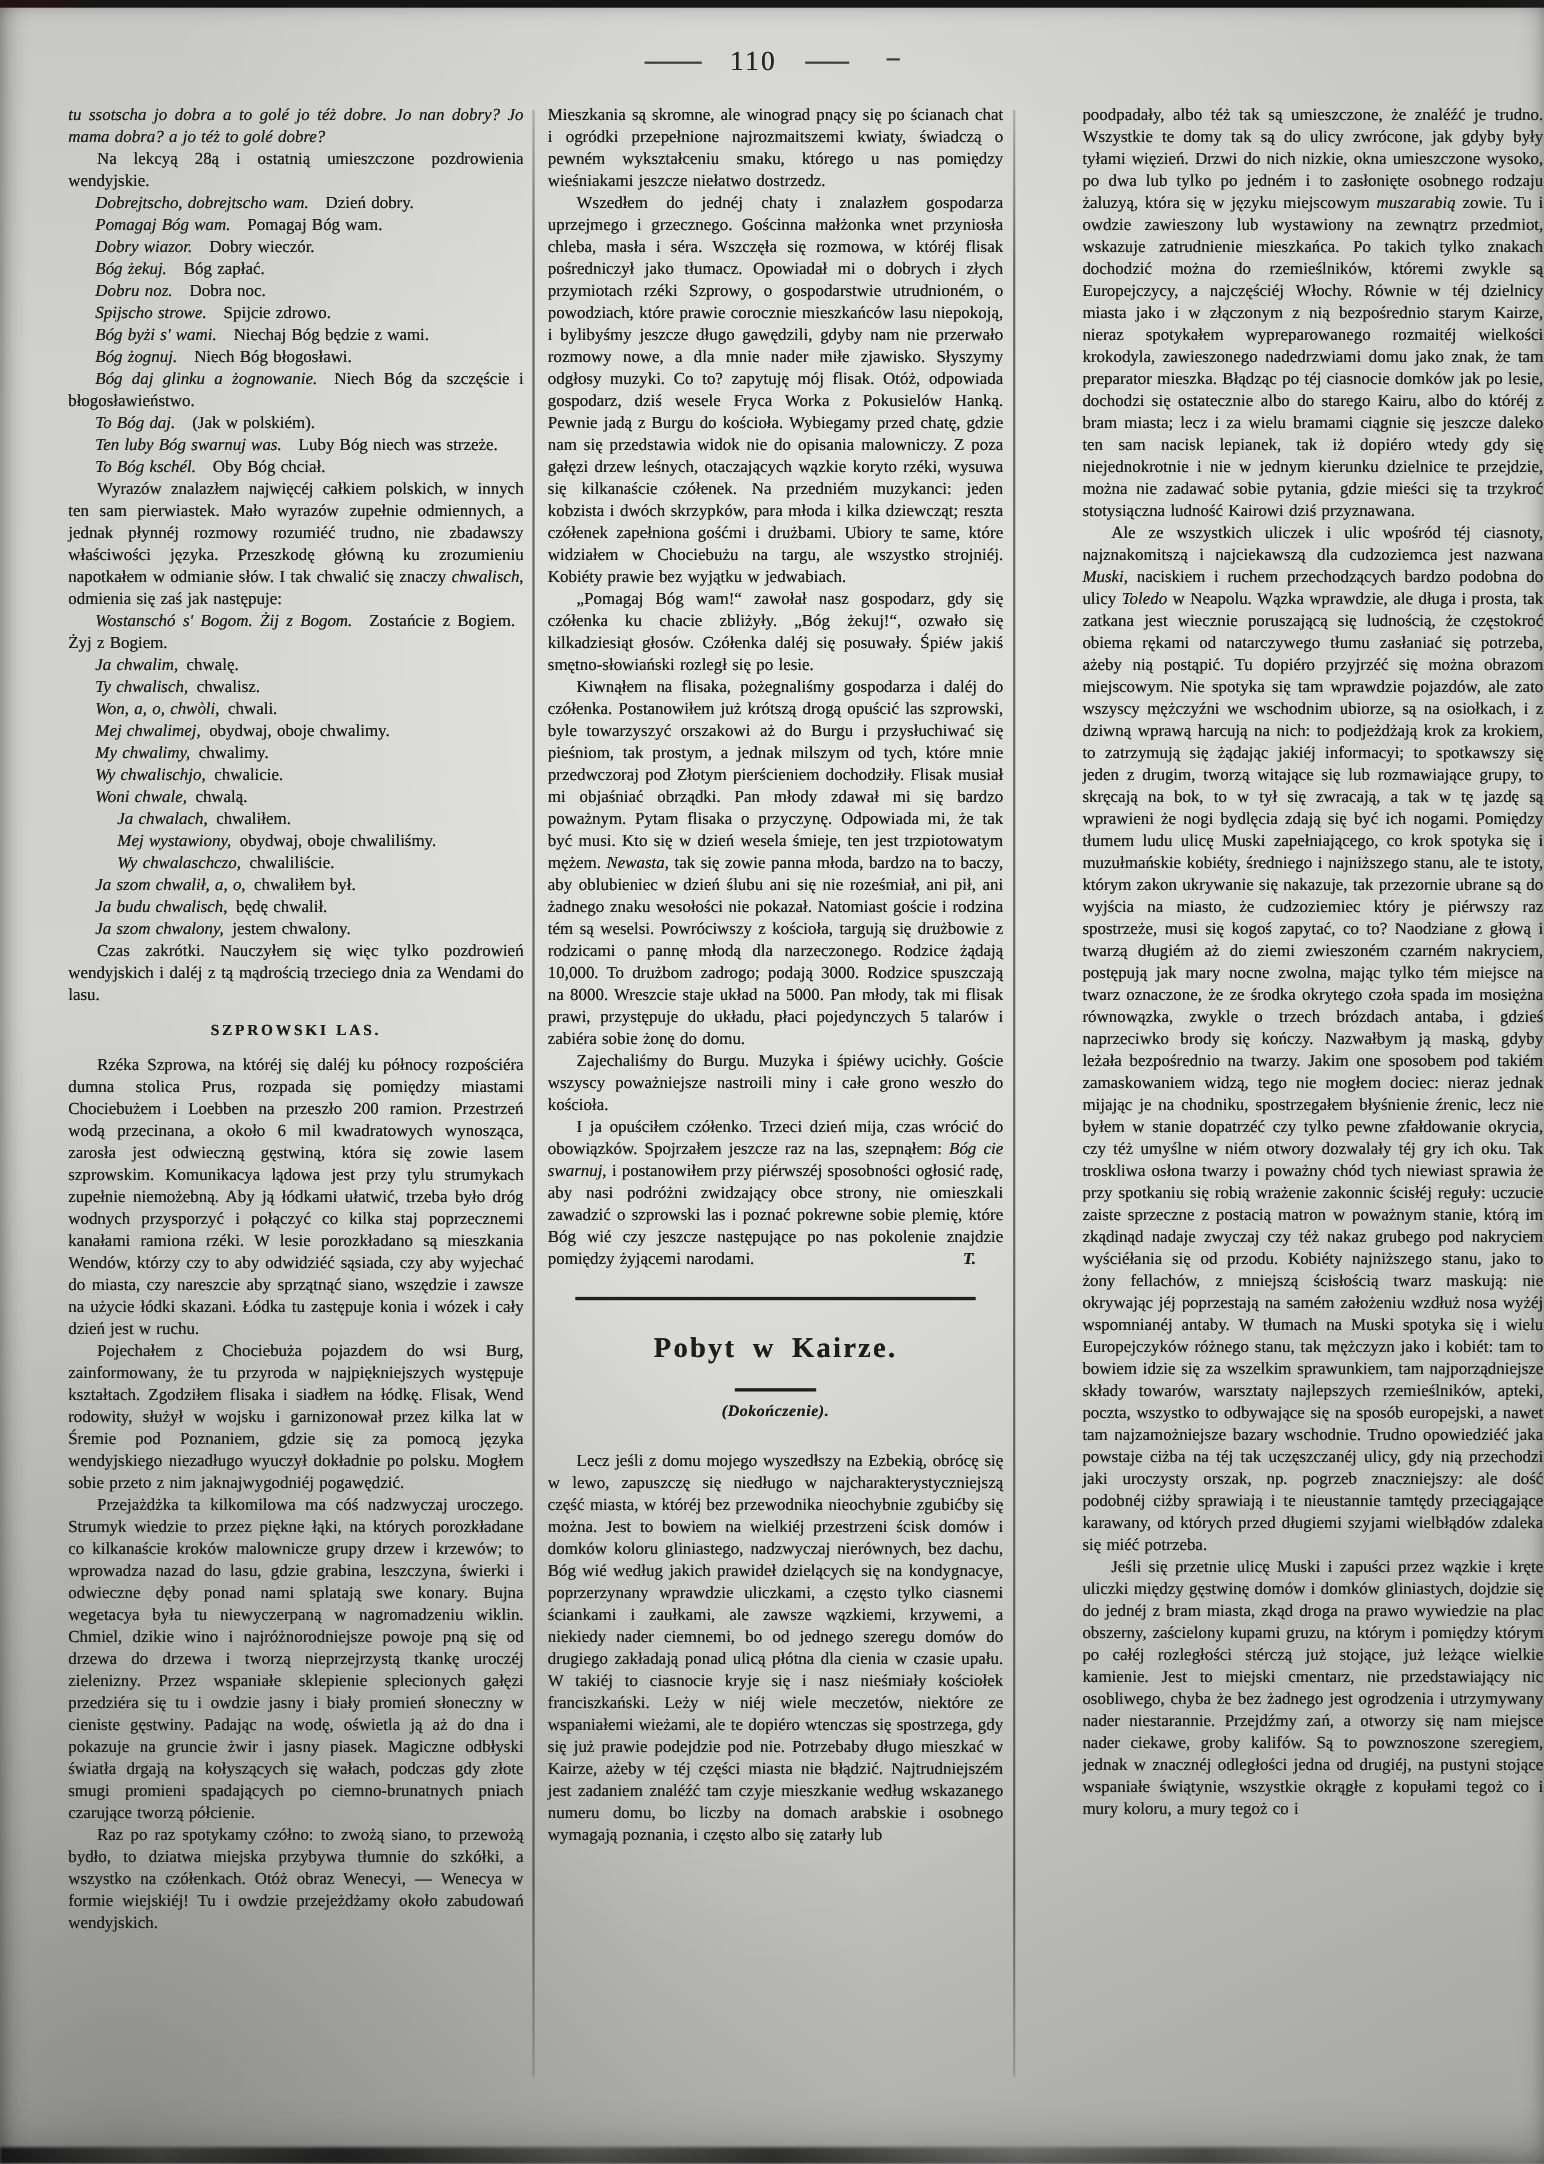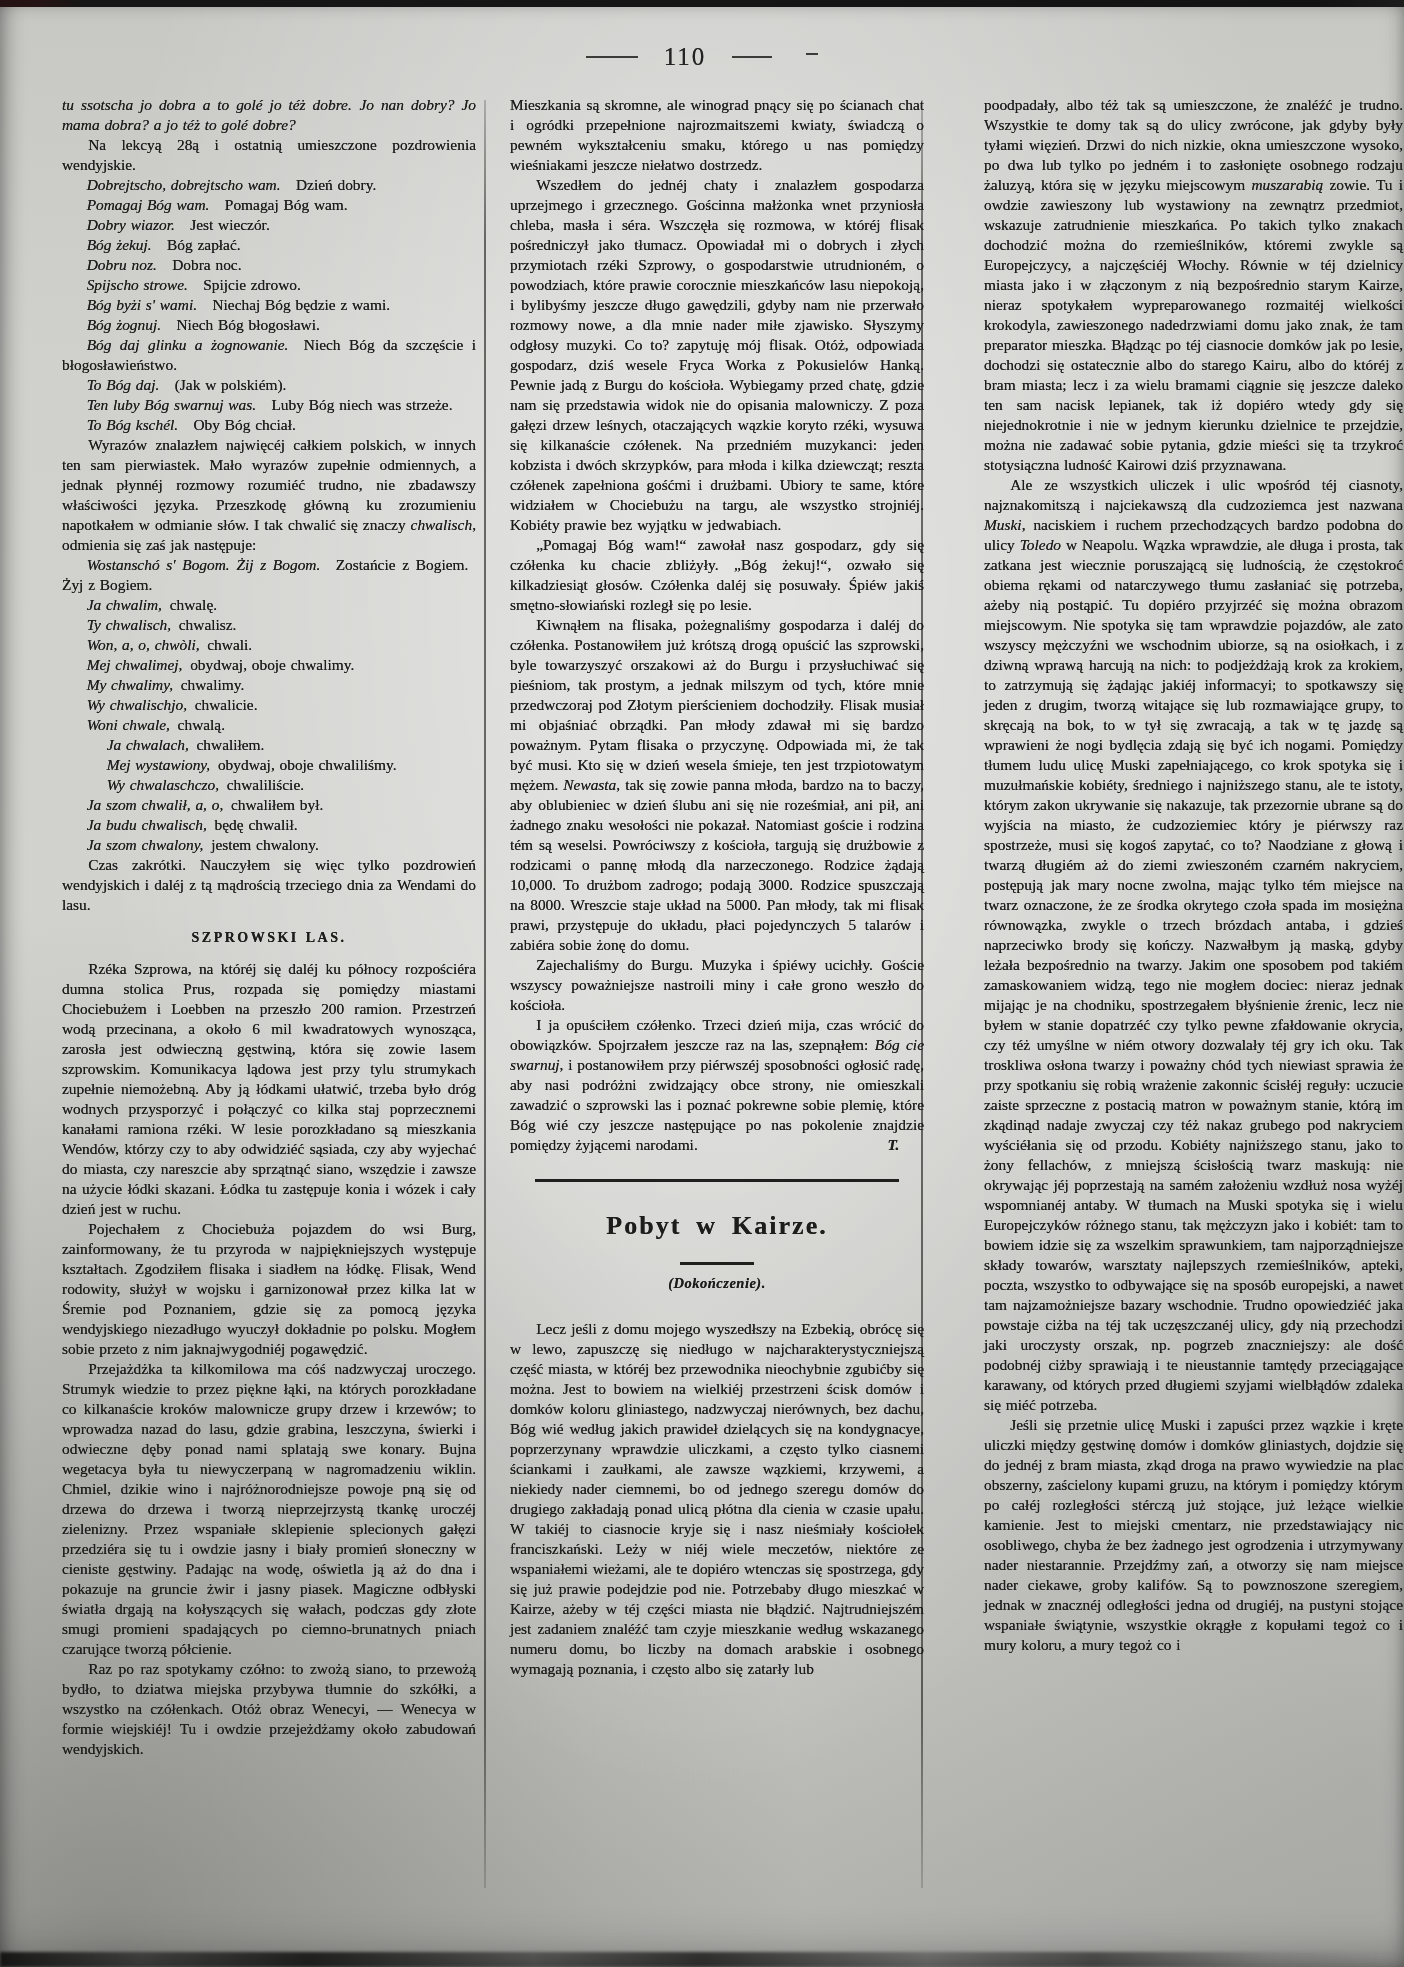--- a/index.html
+++ b/index.html
@@ -34,21 +34,21 @@
   .dash.r2{width:12px;margin-left:8px;position:relative;top:-3px;}
   .vrule{position:absolute;top:100px;width:1.6px;height:1788px;
     background:linear-gradient(180deg,rgba(45,45,42,.25),rgba(45,45,42,.68) 8%,rgba(45,45,42,.68) 90%,rgba(45,45,42,.2));}
   .vrule.left{left:484px;}
   .vrule.right{left:921px;}
   .col{position:absolute;top:95px;height:1800px;
     font-size:15.4px;line-height:20px;text-align:justify;
     text-shadow:0 0 .55px rgba(25,25,25,.85);
     word-spacing:.06em;}
   .col1{left:62px;width:414px;}
-  .col2{left:510px;width:414px;}
+  .col2{left:498px;width:414px;}
   .col3{left:958px;width:419px;margin-left:26px;}
   .p{margin:0;}
   .ind{text-indent:1.7em;}
   .ph{text-indent:1.6em;}
   .ph2{text-indent:2.9em;}
   .it{font-style:italic;}
   .sig{float:right;font-style:italic;font-weight:bold;padding-right:1.6em;}
   .sec-head{margin:13px 0 11px;text-align:center;text-indent:0;
     font-size:14px;font-weight:bold;letter-spacing:2.5px;}
   .art-title{margin:34px 0 0;text-align:center;text-indent:0;
@@ -72,21 +72,21 @@
   </div>
 
   <div class="vrule left"></div>
   <div class="vrule right"></div>
 
   <div class="col col1">
       <p class="p"><span class="it">tu ssotscha jo dobra a to golé jo téż dobre. Jo nan dobry? Jo mama dobra? a jo téż to golé dobre?</span></p>
       <p class="p ind"><span>Na lekcyą 28ą i ostatnią umieszczone pozdrowienia wendyjskie.</span></p>
       <p class="p ph"><span class="it">Dobrejtscho, dobrejtscho wam.</span><span> Dzień dobry.</span></p>
       <p class="p ph"><span class="it">Pomagaj Bóg wam.</span><span> Pomagaj Bóg wam.</span></p>
-      <p class="p ph"><span class="it">Dobry wiazor.</span><span> Jest wieczór.</span></p>
+      <p class="p ph"><span class="it">Dobry wiazor.</span><span> Dobry wieczór.</span></p>
       <p class="p ph"><span class="it">Bóg żekuj.</span><span> Bóg zapłać.</span></p>
       <p class="p ph"><span class="it">Dobru noz.</span><span> Dobra noc.</span></p>
       <p class="p ph"><span class="it">Spijscho strowe.</span><span> Spijcie zdrowo.</span></p>
       <p class="p ph"><span class="it">Bóg byżi s' wami.</span><span> Niechaj Bóg będzie z wami.</span></p>
       <p class="p ph"><span class="it">Bóg żognuj.</span><span> Niech Bóg błogosławi.</span></p>
       <p class="p ph"><span class="it">Bóg daj glinku a żognowanie.</span><span> Niech Bóg da szczęście i błogosławieństwo.</span></p>
       <p class="p ph"><span class="it">To Bóg daj.</span><span> (Jak w polskiém).</span></p>
       <p class="p ph"><span class="it">Ten luby Bóg swarnuj was.</span><span> Luby Bóg niech was strzeże.</span></p>
       <p class="p ph"><span class="it">To Bóg kschél.</span><span> Oby Bóg chciał.</span></p>
       <p class="p ind"><span>Wyrazów znalazłem najwięcéj całkiem polskich, w innych ten sam pierwiastek. Mało wyrazów zupełnie odmiennych, a jednak płynnéj rozmowy rozumiéć trudno, nie zbadawszy właściwości języka. Przeszkodę główną ku zrozumieniu napotkałem w odmianie słów. I tak chwalić się znaczy </span><span class="it">chwalisch</span><span>, odmienia się zaś jak następuje:</span></p>

